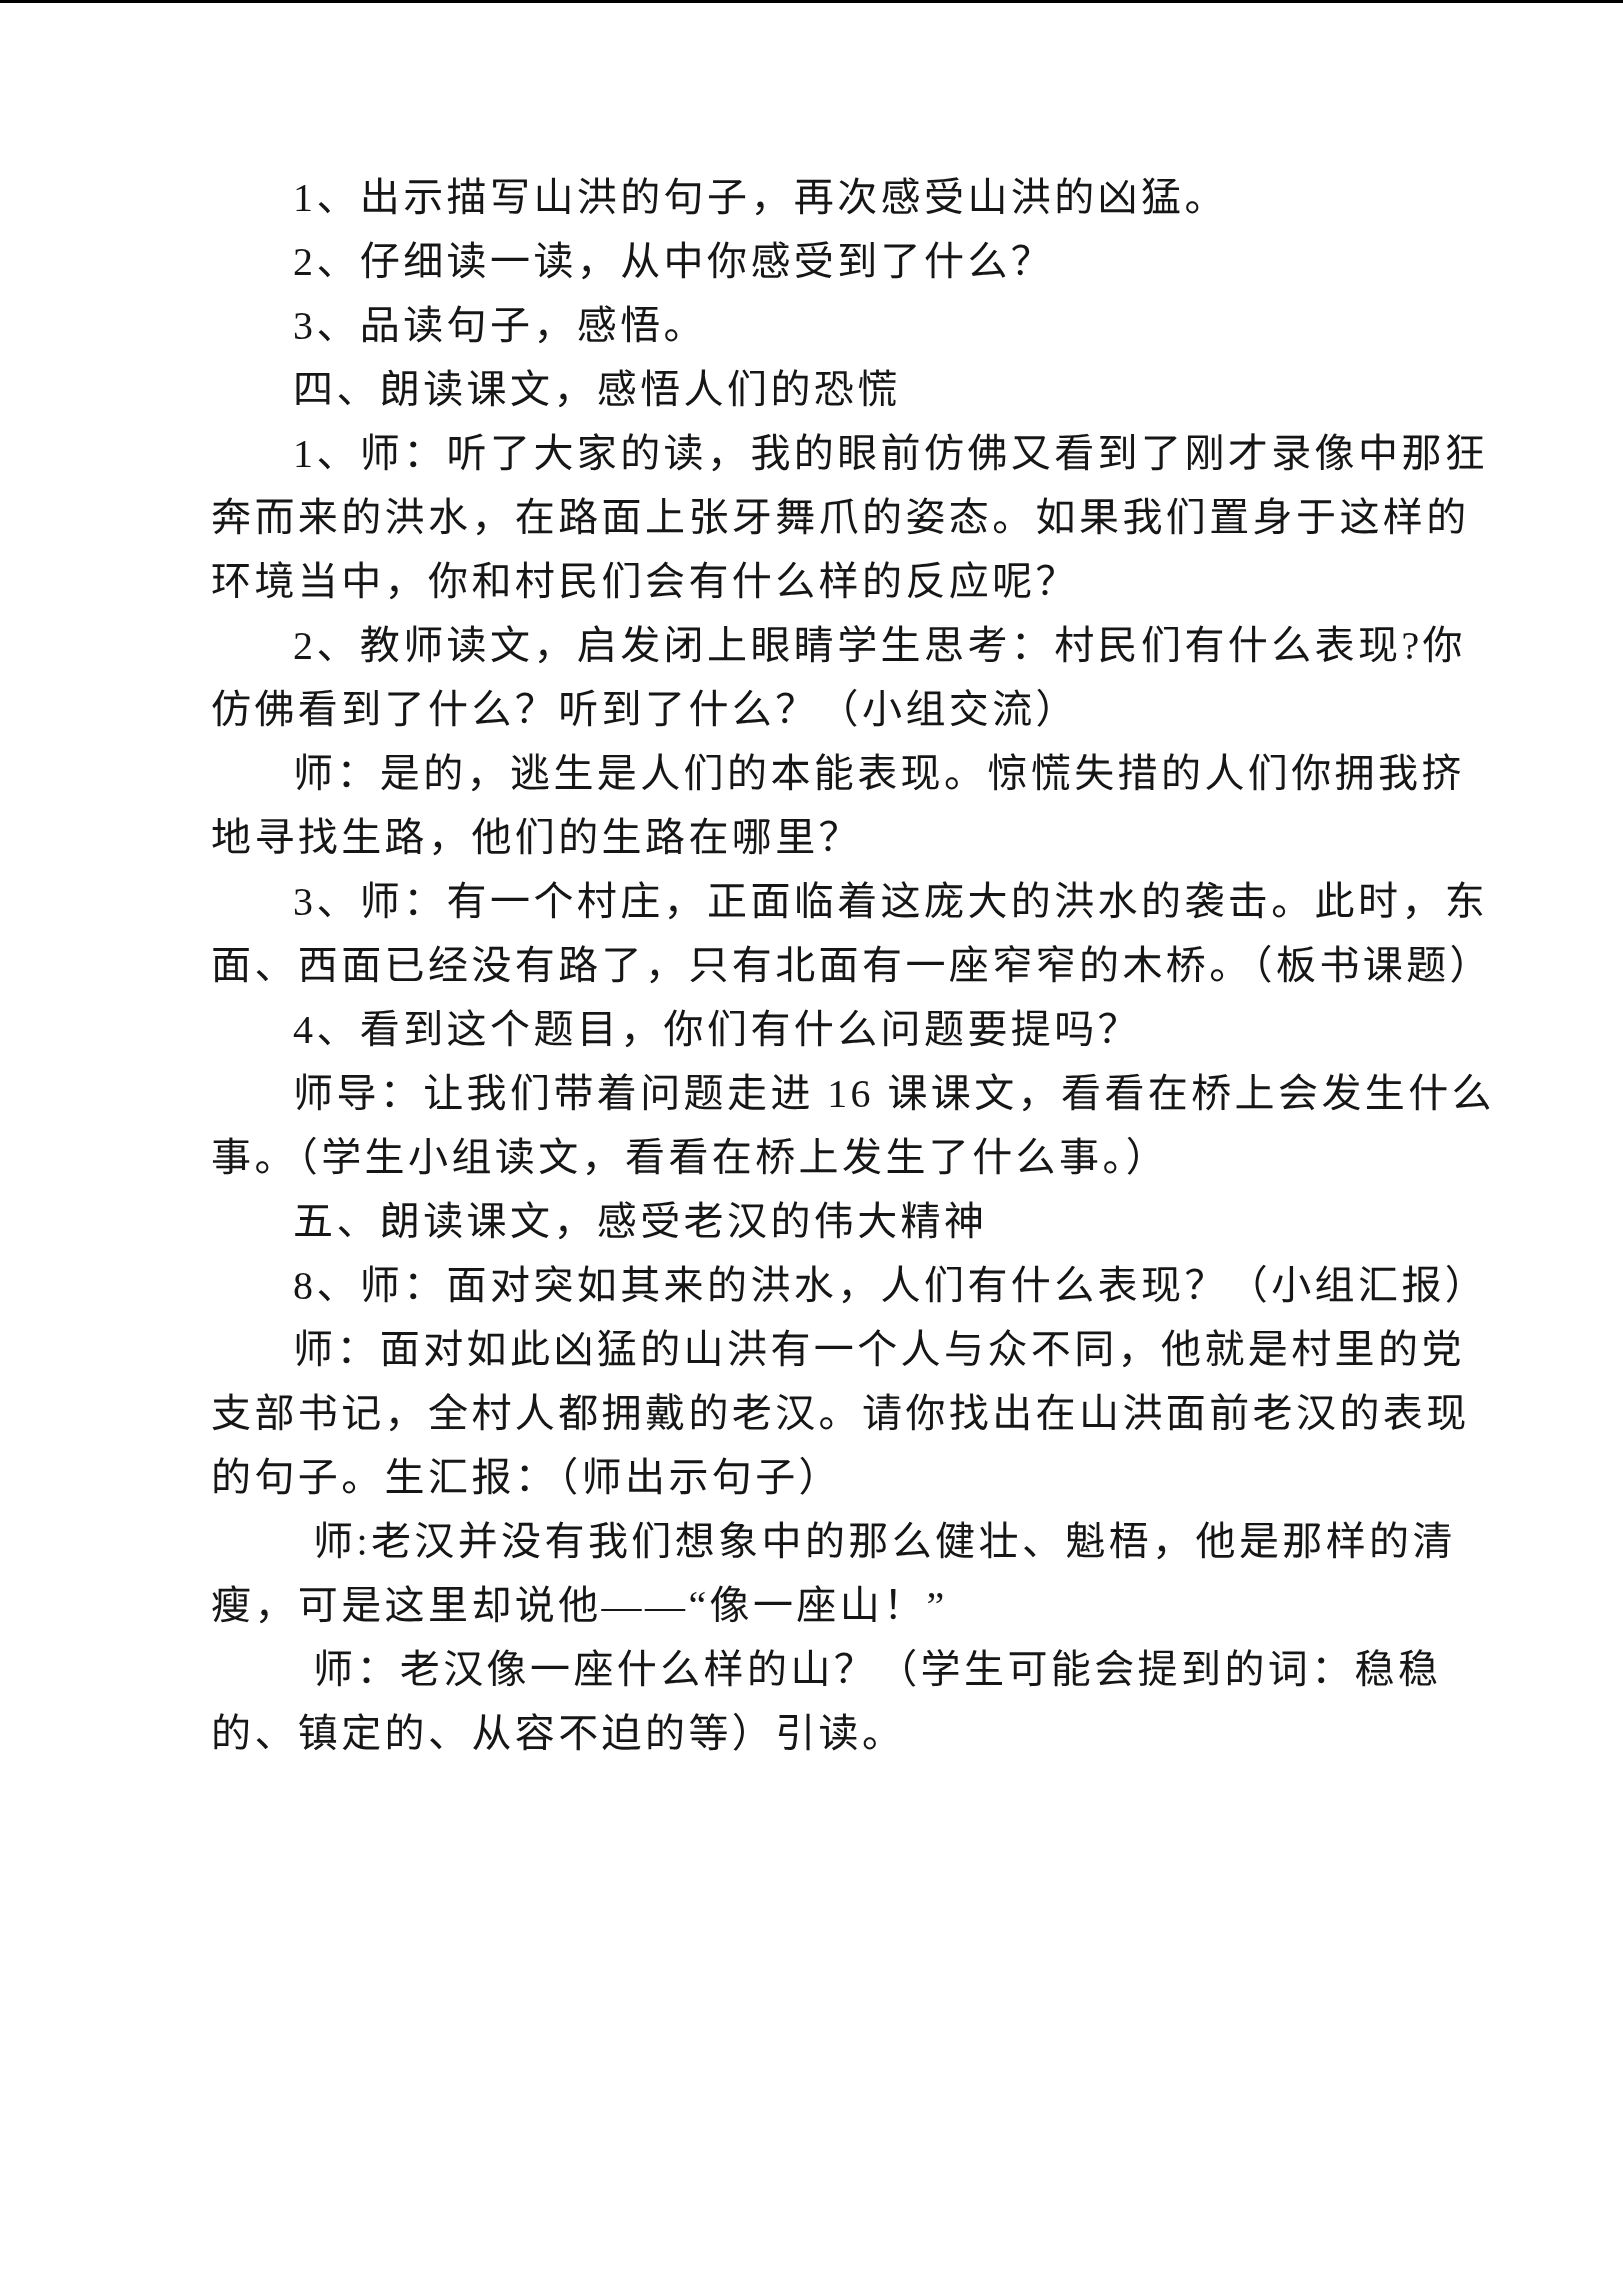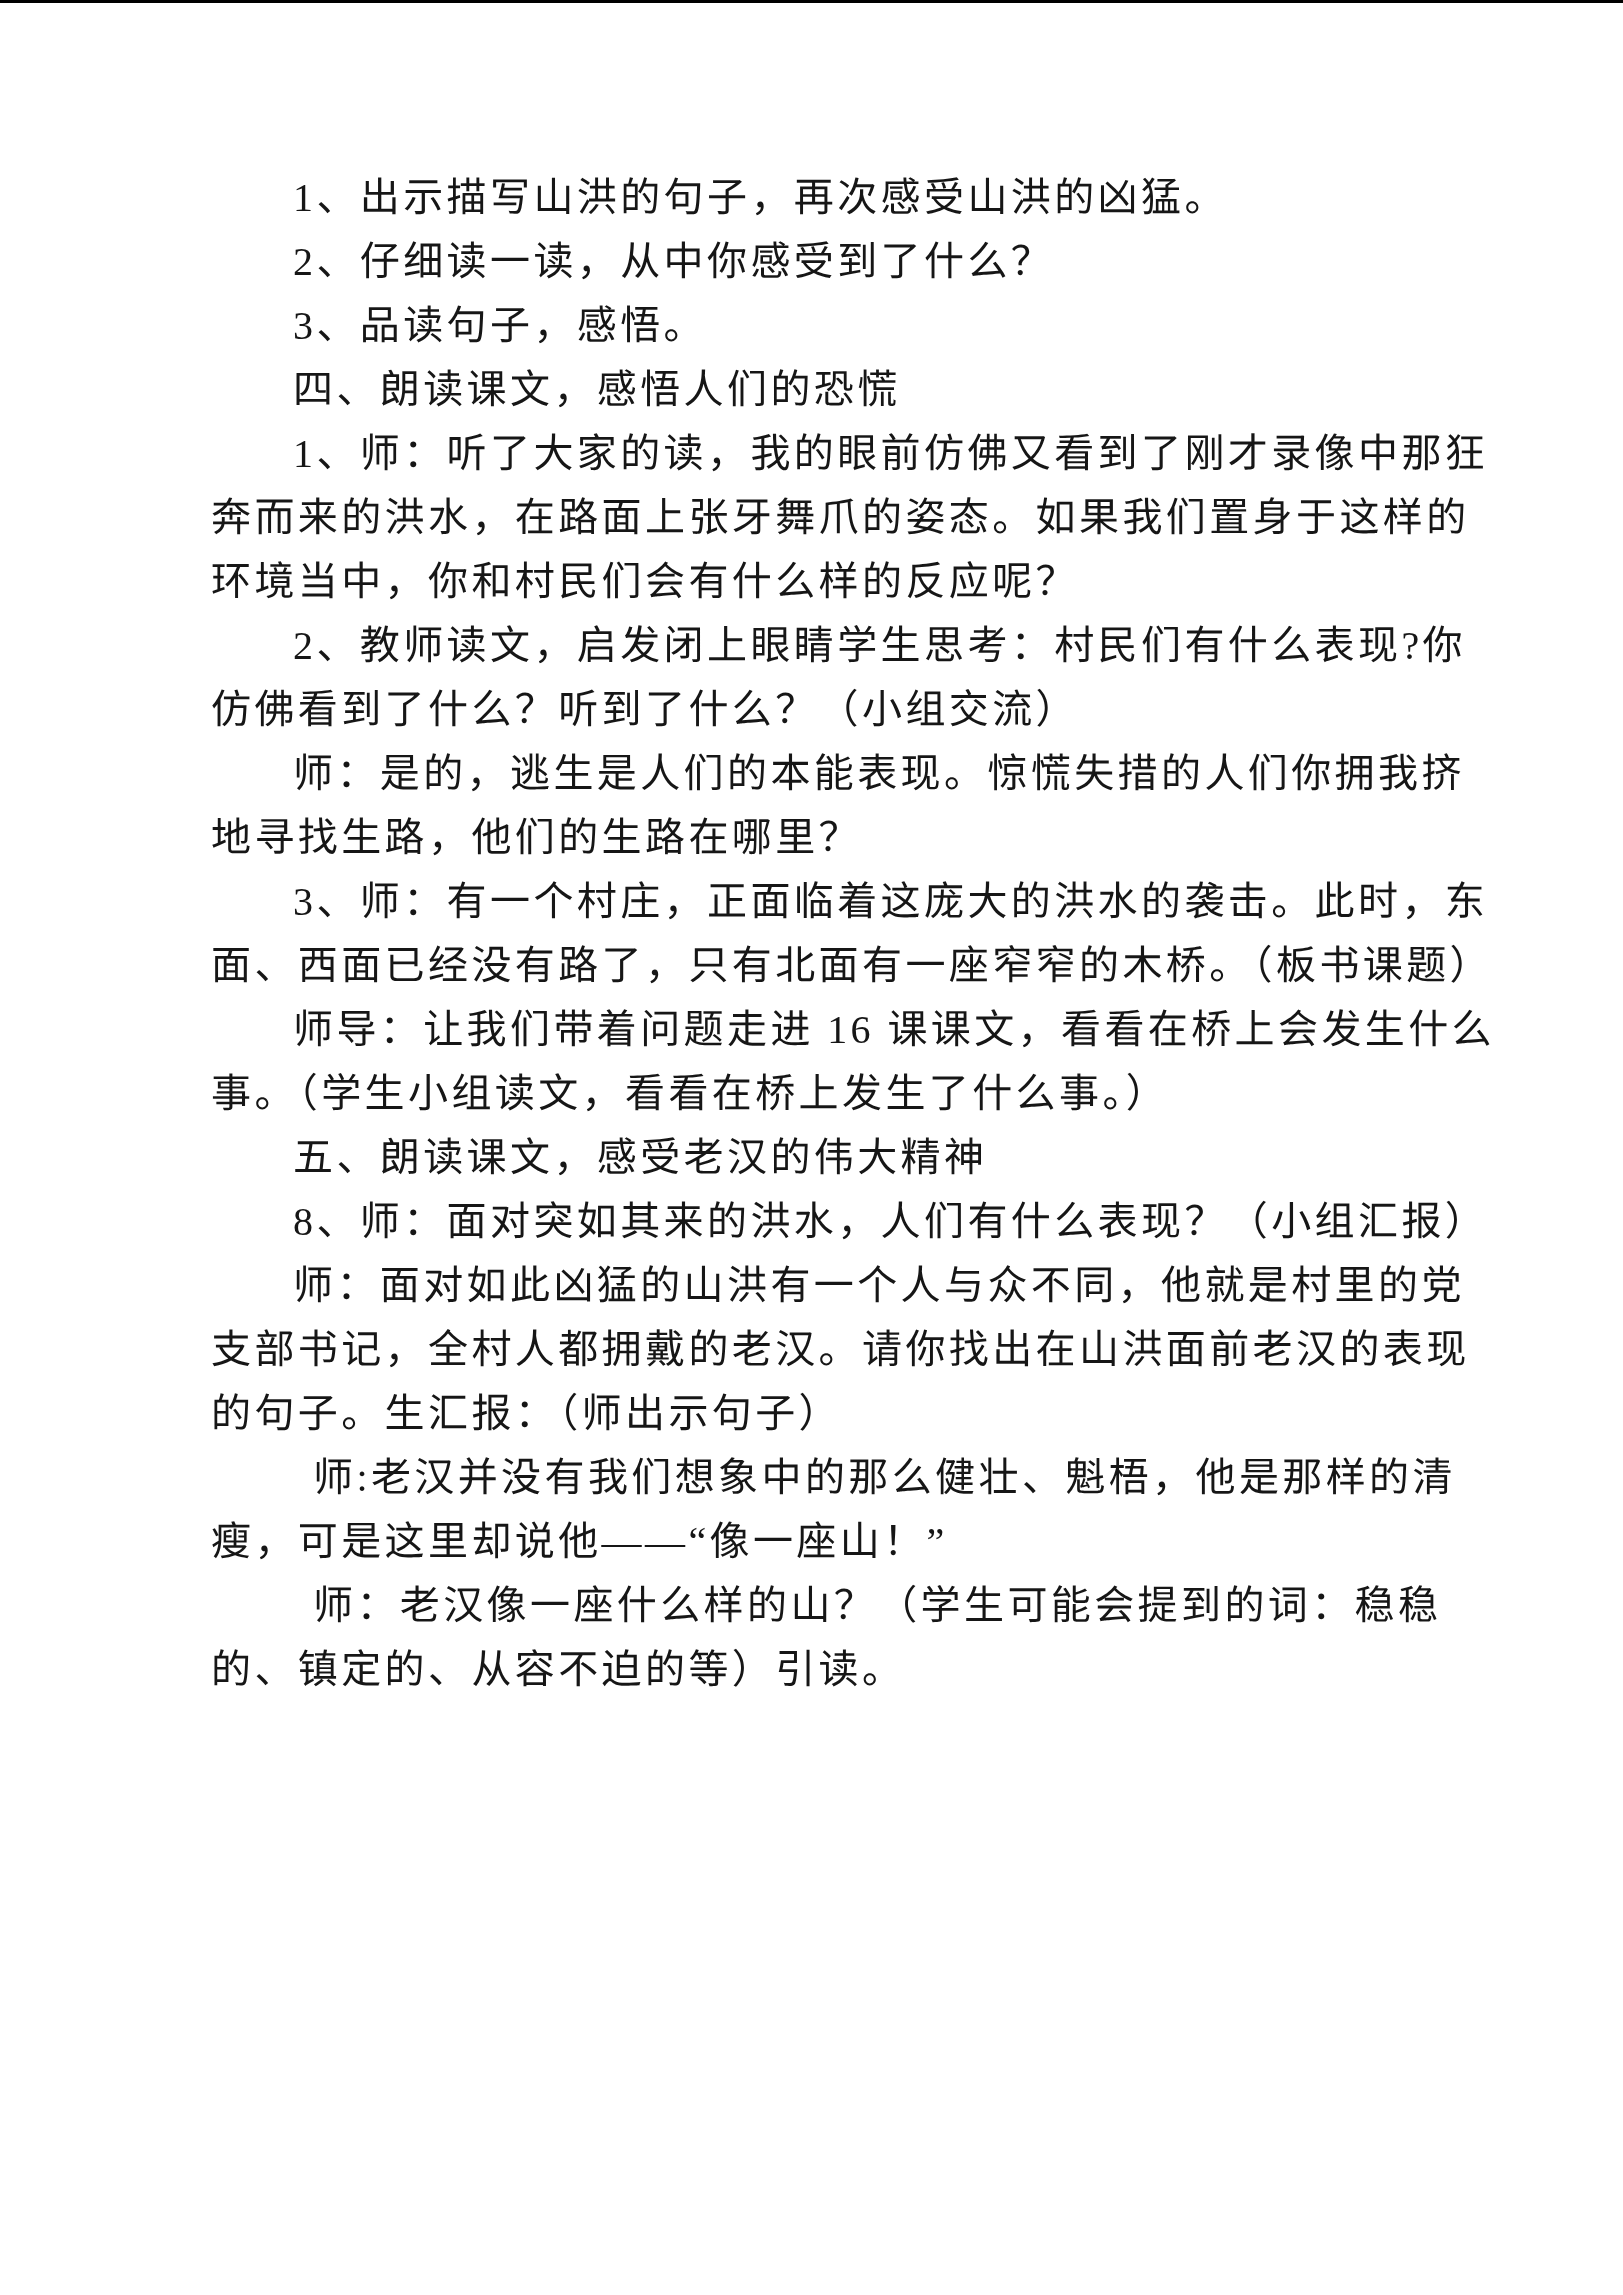--- a/index.html
+++ b/index.html
@@ -56,20 +56,21 @@
   <div class="top-edge"></div>
   <div class="doc" id="doc">
       <p class="para indent-num"><span>1、出示描写山洪的句子，再次感受山洪的凶猛。</span></p>
       <p class="para indent-num"><span>2、仔细读一读，从中你感受到了什么？</span></p>
       <p class="para indent-num"><span>3、品读句子，感悟。</span></p>
       <p class="para indent-num"><span>四、朗读课文，感悟人们的恐慌</span></p>
       <p class="para indent-num"><span>1、师：听了大家的读，我的眼前仿佛又看到了刚才录像中那狂奔而来的洪水，在路面上张牙舞爪的姿态。如果我们置身于这样的环境当中，你和村民们会有什么样的反应呢？</span></p>
       <p class="para indent-num"><span>2、教师读文，启发闭上眼睛学生思考：村民们有什么表现?你仿佛看到了什么？听到了什么？（小组交流）</span></p>
       <p class="para indent-num"><span>师：是的，逃生是人们的本能表现。惊慌失措的人们你拥我挤地寻找生路，他们的生路在哪里？</span></p>
       <p class="para indent-num"><span>3、师：有一个村庄，正面临着这庞大的洪水的袭击。此时，东面、西面已经没有路了，只有北面有一座窄窄的木桥。（板书课题）</span></p>
+      <p class="para indent-num"><span>4、看到这个题目，你们有什么问题要提吗？</span></p>
       <p class="para indent-num"><span>师导：让我们带着问题走进 16 课课文，看看在桥上会发生什么事。（学生小组读文，看看在桥上发生了什么事。）</span></p>
       <p class="para indent-num"><span>五、朗读课文，感受老汉的伟大精神</span></p>
       <p class="para indent-num"><span>8、师：面对突如其来的洪水，人们有什么表现？（小组汇报）</span></p>
       <p class="para indent-num"><span>师：面对如此凶猛的山洪有一个人与众不同，他就是村里的党支部书记，全村人都拥戴的老汉。请你找出在山洪面前老汉的表现的句子。生汇报：（师出示句子）</span></p>
       <p class="para indent-deep"><span>师:老汉并没有我们想象中的那么健壮、魁梧，他是那样的清瘦，可是这里却说他——“</span><span class="u">像一座山！”</span></p>
       <p class="para indent-deep"><span>师：老汉像一座什么样的山？（学生可能会提到的词：稳稳的、镇定的、从容不迫的等）引读。</span></p>
     </div>
 </div>
 
 

